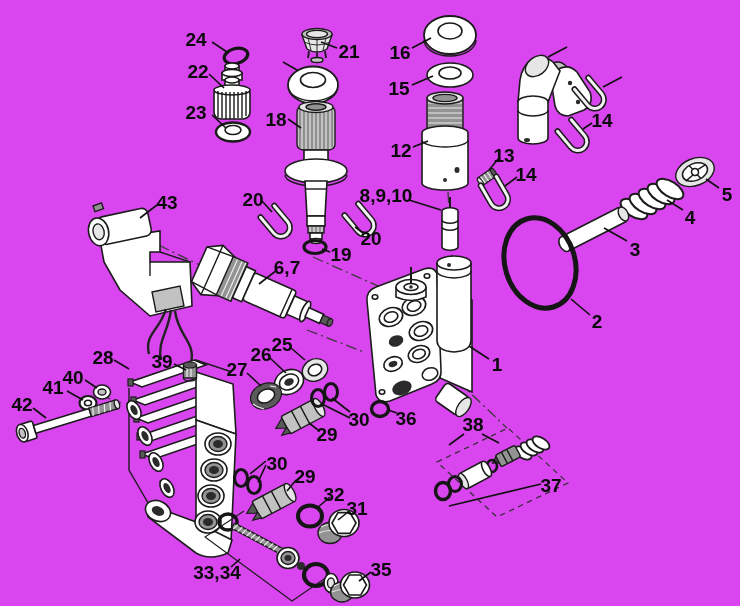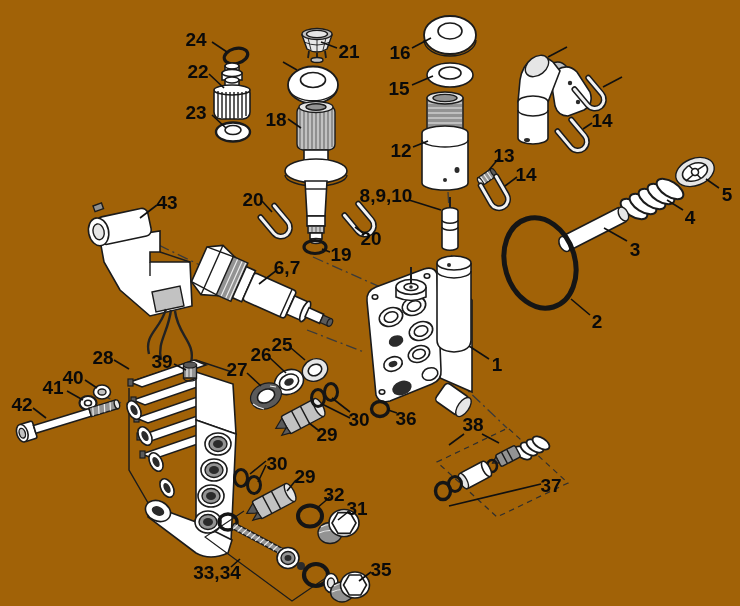--- a/index.html
+++ b/index.html
@@ -1,16 +1,16 @@
 <!DOCTYPE html>
 <html><head>
 <meta charset="utf-8">
 <style>
   html,body{margin:0;padding:0;background:#fff;}
-  .stage{position:relative;width:740px;height:606px;background:#a16207;overflow:hidden;
+  .stage{position:relative;width:740px;height:606px;background:#d946ef;overflow:hidden;
          font-family:"Liberation Sans",sans-serif;}
   
   .fw{fill:#ffffff;stroke:#1b1b1b;stroke-width:1.6;}
   .f1{fill:#e6e6e6;stroke:#1b1b1b;stroke-width:1.4;}
   .f2{fill:#c2c2c2;stroke:#1b1b1b;stroke-width:1.4;}
   .f3{fill:#939393;stroke:#1b1b1b;stroke-width:1.4;}
   .f4{fill:#5a5a5a;stroke:#1b1b1b;stroke-width:1.2;}
   .fd{fill:#2b2b2b;stroke:none;}
   .ln{fill:none;stroke:#1b1b1b;stroke-width:1.4;}
   .lt{fill:none;stroke:#ececec;stroke-width:1.2;}

